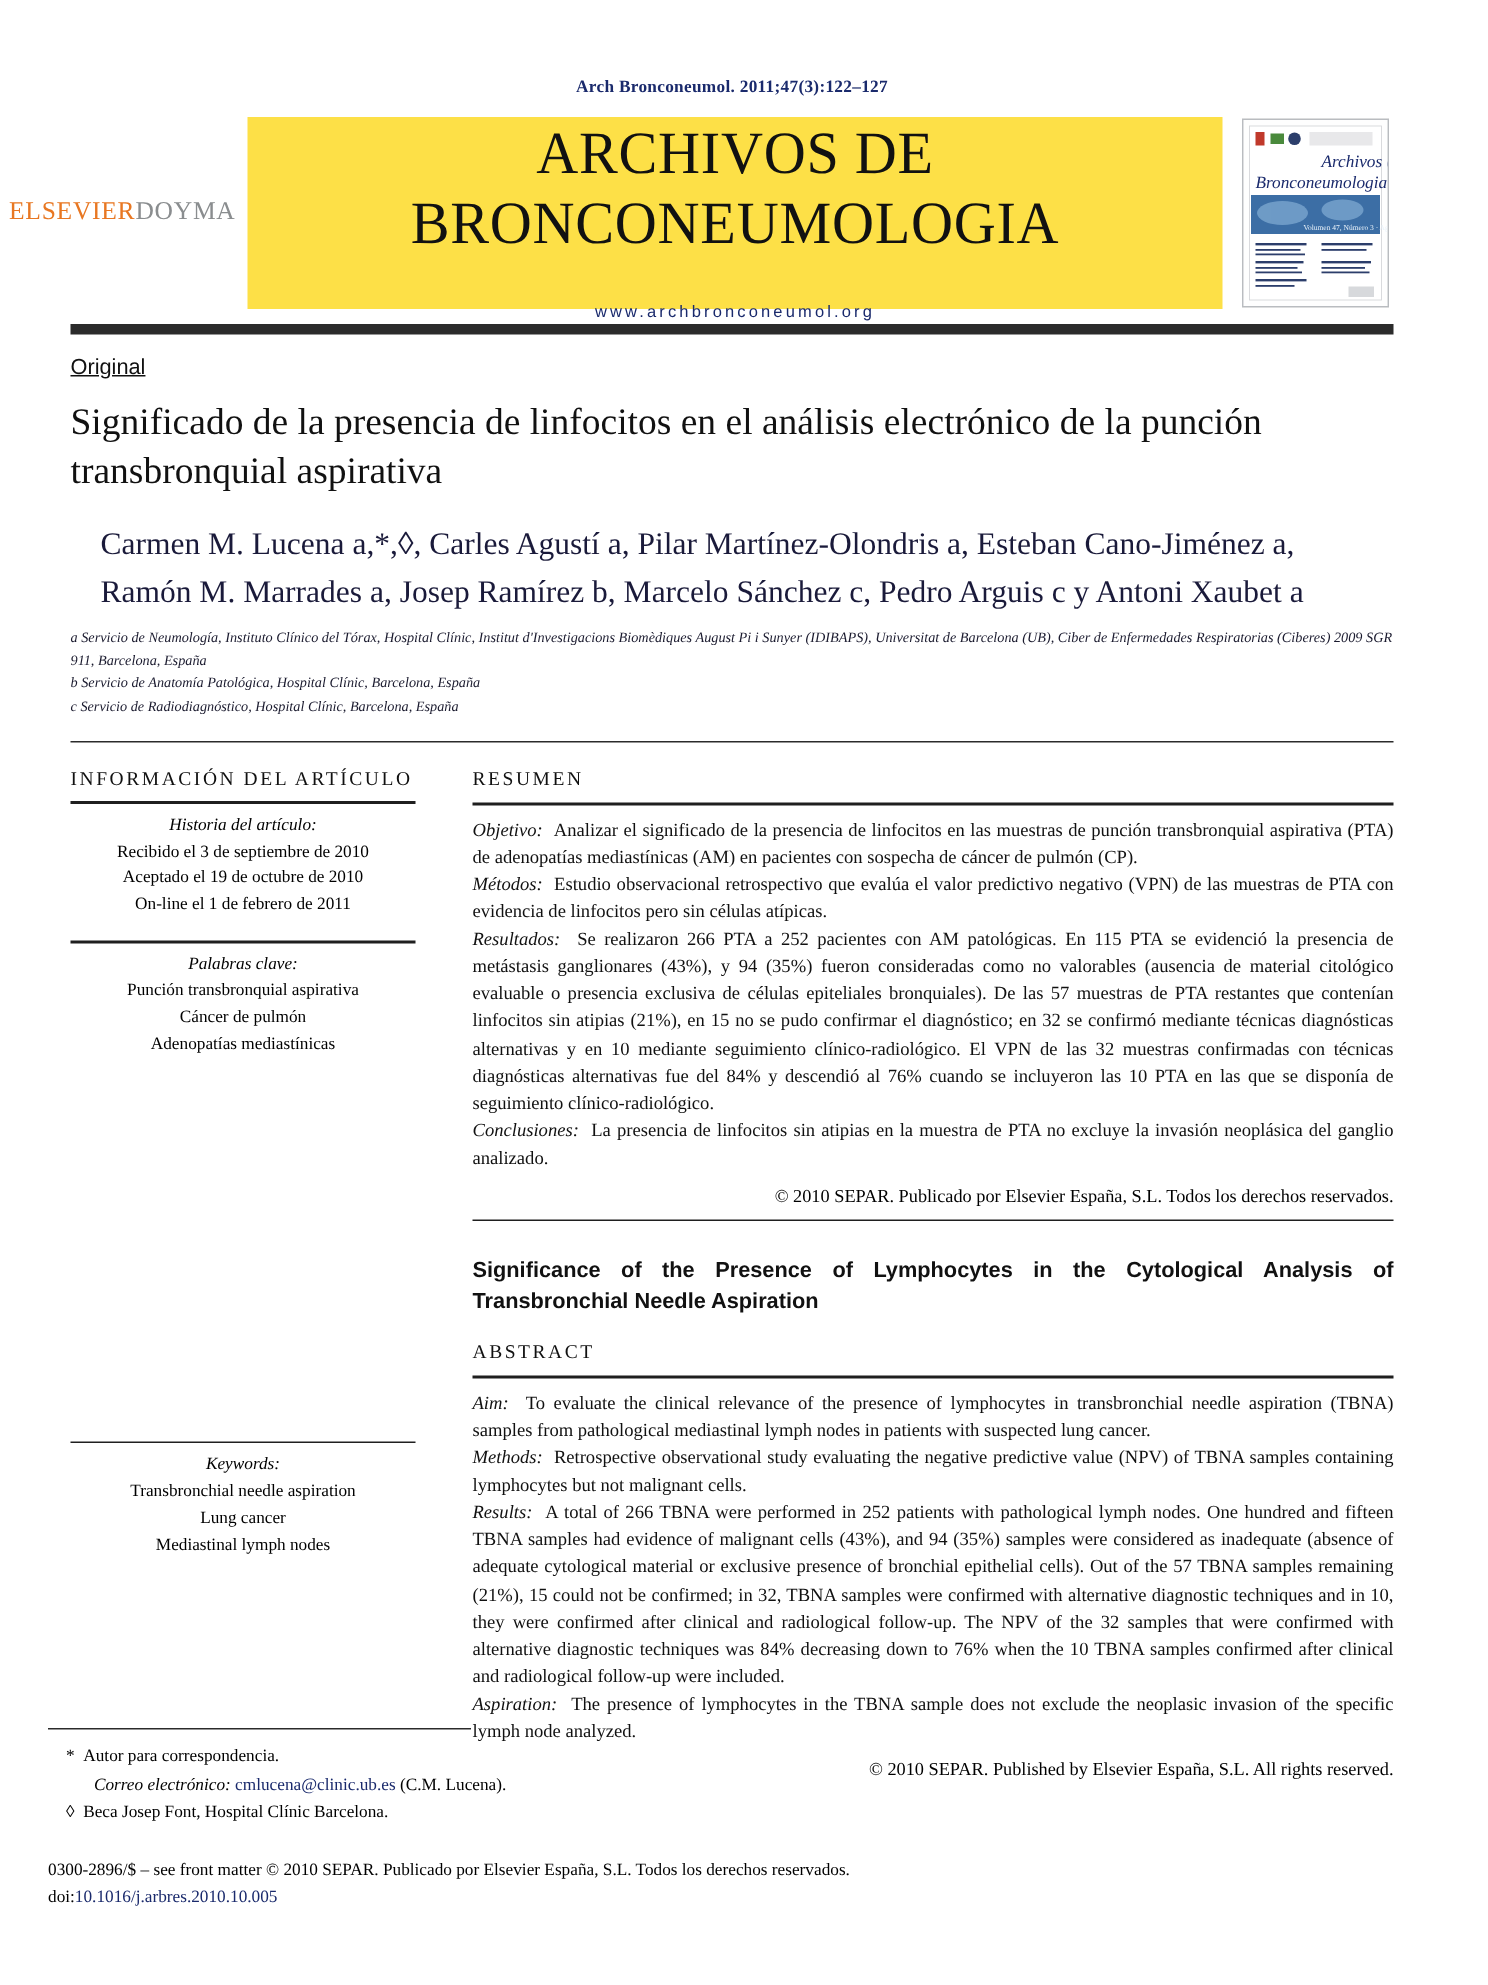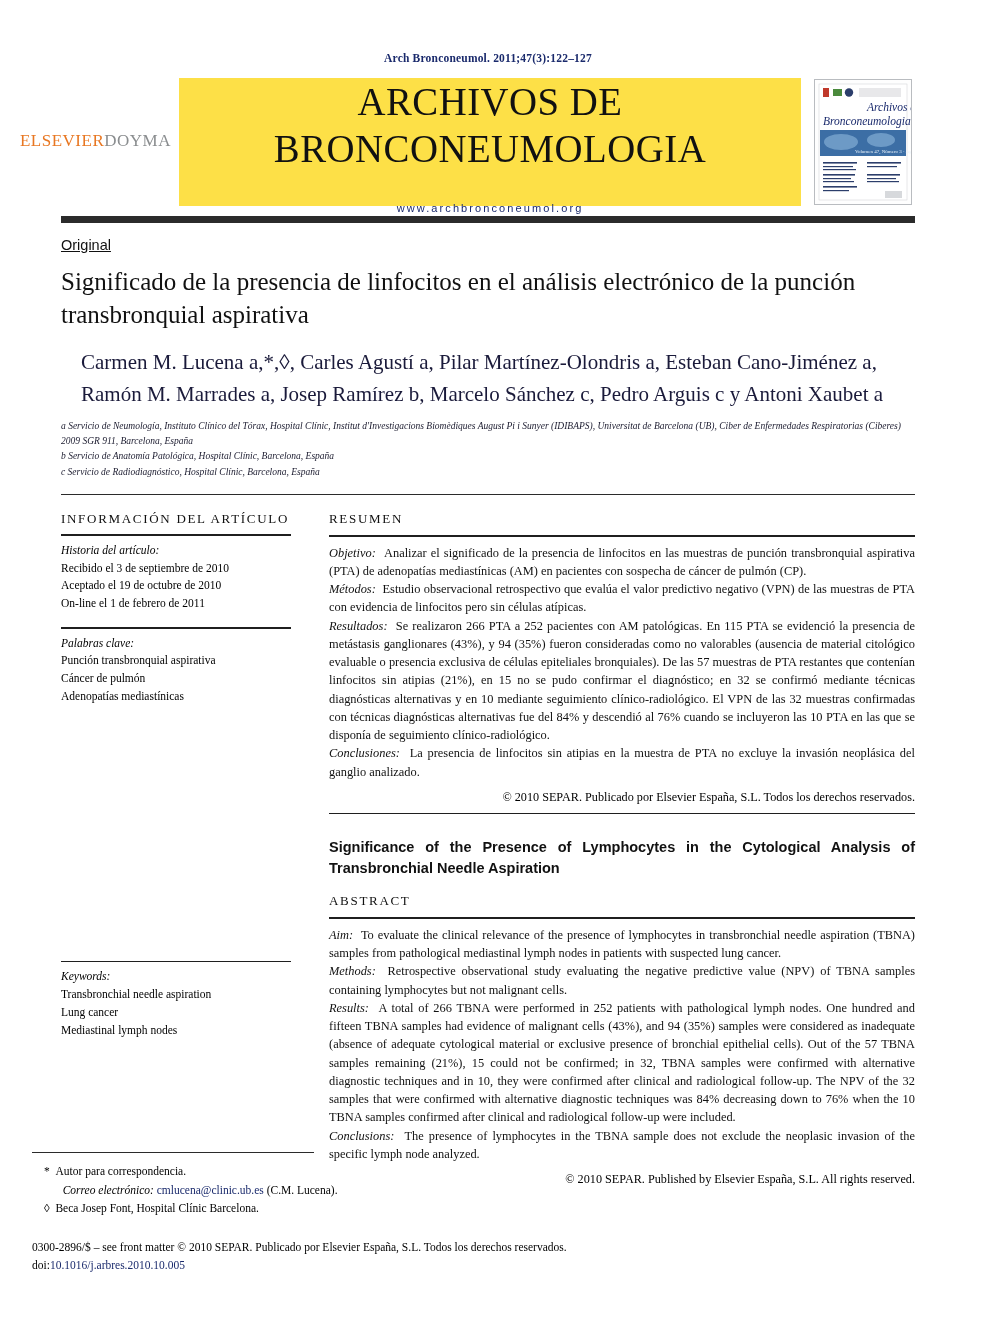--- a/index.html
+++ b/index.html
@@ -13,21 +13,21 @@
     font-family: "Liberation Serif", "DejaVu Serif", serif;
     color: #000000;
     position: relative;
     overflow: hidden;
   }
   .page {
     width: 976px;
     height: 1323px;
     position: relative;
     box-sizing: border-box;
-    padding: 0 61px;
+    padding: 0 47px;
   }
 
   
   .running-head {
     text-align: center;
     color: #1a2a6c;
     font-family: "Liberation Serif", serif;
     font-size: 11.5px;
     font-weight: bold;
     padding-top: 52px;
@@ -177,21 +177,21 @@
     font-family: "Liberation Serif", serif;
     font-variant: small-caps;
     font-size: 13px;
     letter-spacing: 1.7px;
     color: #111;
     font-weight: normal;
   }
   .rule-thin { height: 1.6px; background: #1f1f1f; margin: 7px 0 6px 0; }
   .rule-right { height: 1.6px; background: #1f1f1f; margin: 8px 0 7px 0; }
 
-  .meta-block { margin-bottom: 14px; }
+  .meta-block { margin-bottom: 14px; text-align: center; }
   .meta-head {
     font-style: italic;
     font-family: "Liberation Serif", serif;
     font-size: 11.5px;
     line-height: 1.55;
   }
   .meta-line {
     font-family: "Liberation Serif", serif;
     font-size: 11.5px;
     line-height: 1.55;
@@ -390,21 +390,21 @@
       <div class="block-gap"></div>
 
       <div class="abs-title-en">Significance of the Presence of Lymphocytes in the Cytological Analysis of Transbronchial Needle Aspiration</div>
 
       <div class="sec-label">ABSTRACT</div>
       <div class="rule-right"></div>
 
       <p class="abs-para"><i>Aim:</i>&nbsp;&nbsp;<span>To evaluate the clinical relevance of the presence of lymphocytes in transbronchial needle aspiration (TBNA) samples from pathological mediastinal lymph nodes in patients with suspected lung cancer.</span></p>
       <p class="abs-para"><i>Methods:</i>&nbsp;&nbsp;<span>Retrospective observational study evaluating the negative predictive value (NPV) of TBNA samples containing lymphocytes but not malignant cells.</span></p>
       <p class="abs-para"><i>Results:</i>&nbsp;&nbsp;<span>A total of 266 TBNA were performed in 252 patients with pathological lymph nodes. One hundred and fifteen TBNA samples had evidence of malignant cells (43%), and 94 (35%) samples were considered as inadequate (absence of adequate cytological material or exclusive presence of bronchial epithelial cells). Out of the 57 TBNA samples remaining (21%), 15 could not be confirmed; in 32, TBNA samples were confirmed with alternative diagnostic techniques and in 10, they were confirmed after clinical and radiological follow-up. The NPV of the 32 samples that were confirmed with alternative diagnostic techniques was 84% decreasing down to 76% when the 10 TBNA samples confirmed after clinical and radiological follow-up were included.</span></p>
-      <p class="abs-para"><i>Conclusions:</i>&nbsp;&nbsp;<span>The presence of lymphocytes in the TBNA sample does not exclude the neoplasic invasion of the specific lymph node analyzed.</span></p>
+      <p class="abs-para"><i>Aspiration:</i>&nbsp;&nbsp;<span>The presence of lymphocytes in the TBNA sample does not exclude the neoplasic invasion of the specific lymph node analyzed.</span></p>
       <div class="copyline">© 2010 SEPAR. Published by Elsevier España, S.L. All rights reserved.</div>
     </div>
   </div>
 
   <div class="footer-area">
     <div class="foot-rule"></div>
 
     <div class="foot-note">
       <span>*</span>
       &nbsp;<span>Autor para correspondencia.</span><br>

